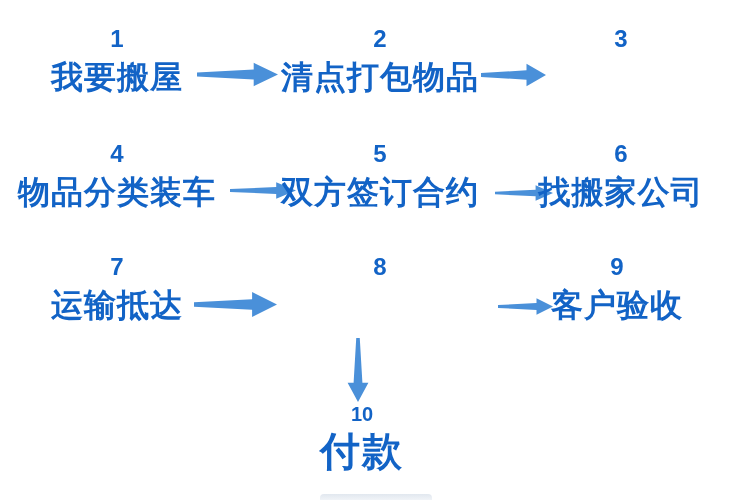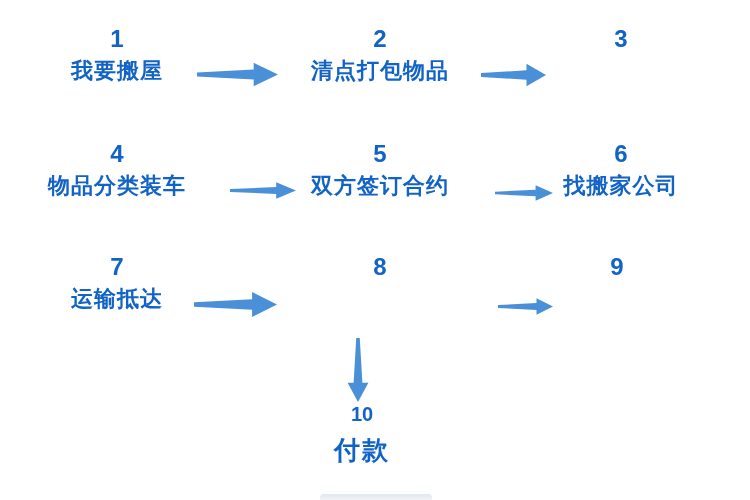--- a/index.html
+++ b/index.html
@@ -21,31 +21,31 @@
     color: #1263C6;
   }
   .step .num {
     display: block;
     font-size: 24px;
     font-weight: bold;
     line-height: 1.25;
   }
   .step .label {
     display: block;
-    font-size: 22px;
+    font-size: 32px;
     font-weight: bold;
     line-height: 1.2;
     margin-top: 4px;
     white-space: nowrap;
     letter-spacing: 1px;
   }
   .step.final .num { font-size: 20px; }
   .step.final .label {
-    font-size: 26px;
-    margin-top: 8px;
+    font-size: 40px;
+    margin-top: 0;
     letter-spacing: 2px;
   }
   .arrow {
     position: absolute;
   }
   .arrow svg {
     display: block;
     width: 100%;
     height: 100%;
   }
@@ -134,20 +134,21 @@
   </div>
 
   <div class="arrow" style="left:498px; top:297px; width:55px; height:19px;">
     <svg viewBox="0 0 100 30" preserveAspectRatio="none">
       <polygon points="0,12.8 70,9.5 70,2 100,15 70,28 70,20.5 0,17.2" fill="#4A90D9"></polygon>
     </svg>
   </div>
 
   <div class="step" style="left:507px; top:252px; width:220px;">
     <span class="num">9</span>
+    <span class="label">客户验收</span>
   </div>
 
   <div class="arrow" style="left:346px; top:338px; width:24px; height:64px;">
     <svg viewBox="0 0 30 100" preserveAspectRatio="none">
       <polygon points="12.8,0 9.5,70 2,70 15,100 28,70 20.5,70 17.2,0" fill="#4A90D9"></polygon>
     </svg>
   </div>
 
   <div class="step final" style="left:262px; top:402px; width:200px;">
     <span class="num">10</span>

